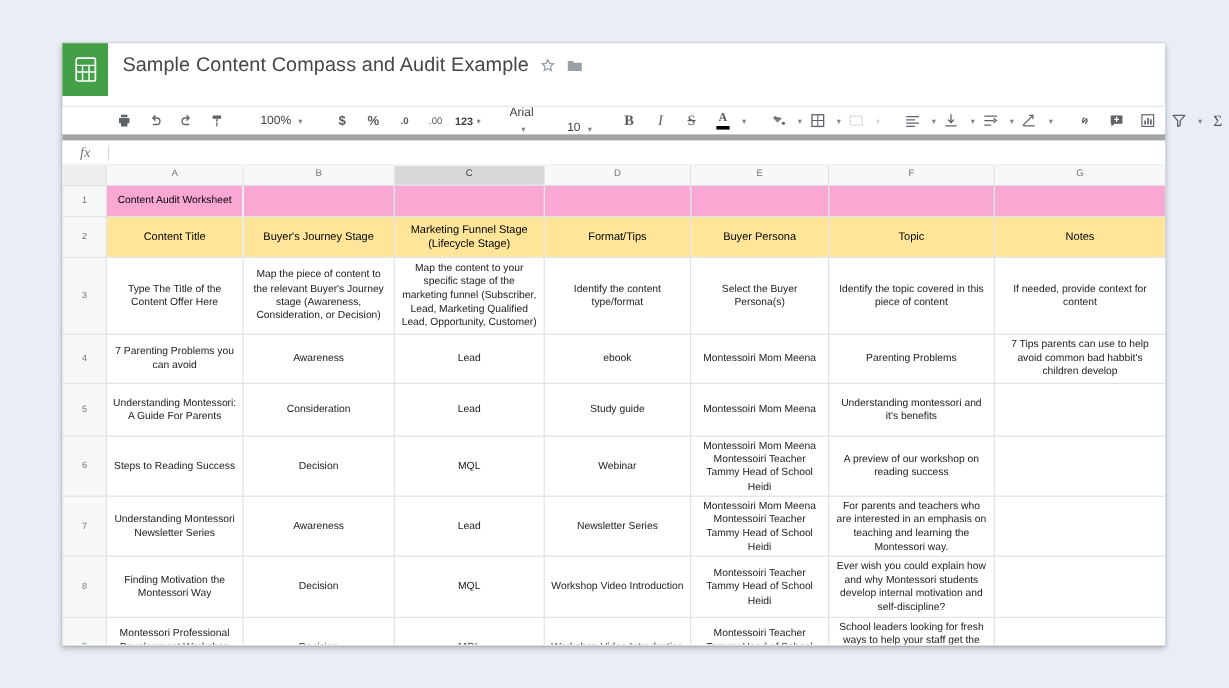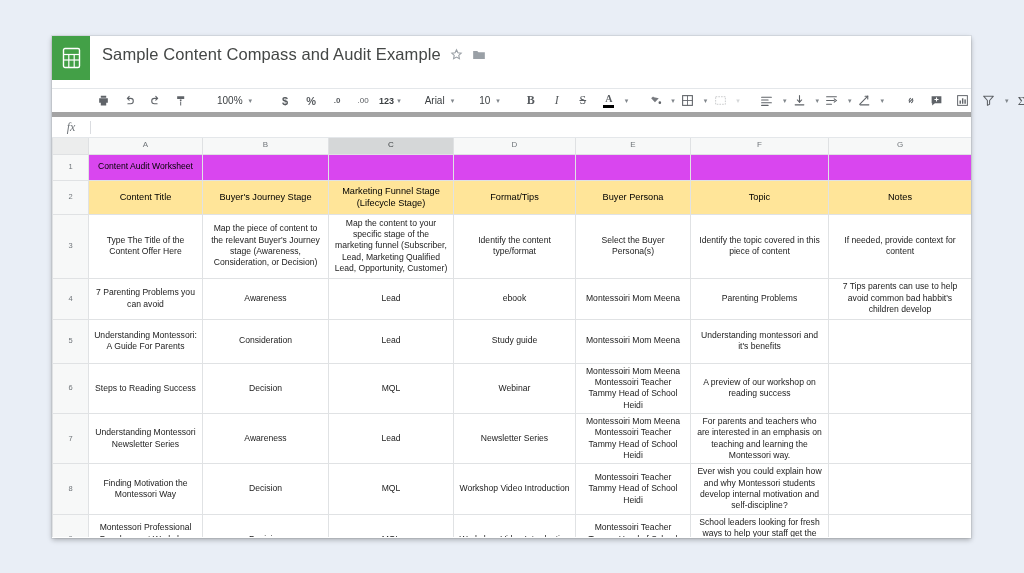--- a/index.html
+++ b/index.html
@@ -74,23 +74,23 @@
     display: flex; align-items: center; justify-content: center;
     min-width: 20px; height: 20px; margin: 0 3px;
     color: #585c60; font-size: 10px;
   }
   .tb-btn svg { display: block; }
   .tb-text {
     font-size: 10px; color: #3c4043; padding: 0 3px; white-space: nowrap;
   }
   .tb-caret { color: #80868b; font-size: 7px; margin-left: 3px; }
   .tb-zoom { display:flex; align-items:center; padding:0 6px; }
-  .tb-font { display:flex; align-items:center; width: 74px; padding:0 4px; }
+  .tb-font { display:flex; align-items:center; width: 74px; padding:0 4px;flex-direction:column; }
   .tb-font .tb-text { flex:1; }
-  .tb-size { display:flex; align-items:center; width: 40px; padding:0 4px; }
+  .tb-size { display:flex; align-items:flex-end; width: 40px; padding:0 4px; }
   .tb-size .tb-text { flex:1; }
   .tb-bold { font-weight: 700; font-family: "Liberation Serif", serif; font-size: 12px; }
   .tb-ital { font-style: italic; font-family: "Liberation Serif", serif; font-size: 12px; }
   .tb-strike { text-decoration: line-through; font-family: "Liberation Serif", serif; font-size: 12px; }
   .tb-textcolor {
     display:flex; flex-direction:column; align-items:center; line-height:1;
   }
   .tb-textcolor .g { font-family:"Liberation Serif",serif; font-size:10px; font-weight:700; }
   .tb-textcolor .bar { width: 11px; height: 3px; background: #000; margin-top: 1px; }
   .faded { opacity: .33; }
@@ -148,21 +148,21 @@
   
   td.rowhead {
     background: #f7f8f8;
     border: 1px solid #dfe1e3;
     color: #70757a;
     font-size: 7.5px;
     width: 36px;
     padding: 0;
   }
 
-  td.green   { background: #d946ef; font-weight: 700; color: #000; }
+  td.green   { background: #f9a8d4; font-weight: 700; color: #000; }
   td.yellow  { background: #ffe599; font-weight: 700; color: #000; font-size: 9.2px; }
   td.body    { background: #fff; }
 
   
   col.c-row { width: 36px; }
   col.c-a { width: 114px; }
   col.c-b { width: 126px; }
   col.c-c { width: 125px; }
   col.c-d { width: 122px; }
   col.c-e { width: 115px; }

